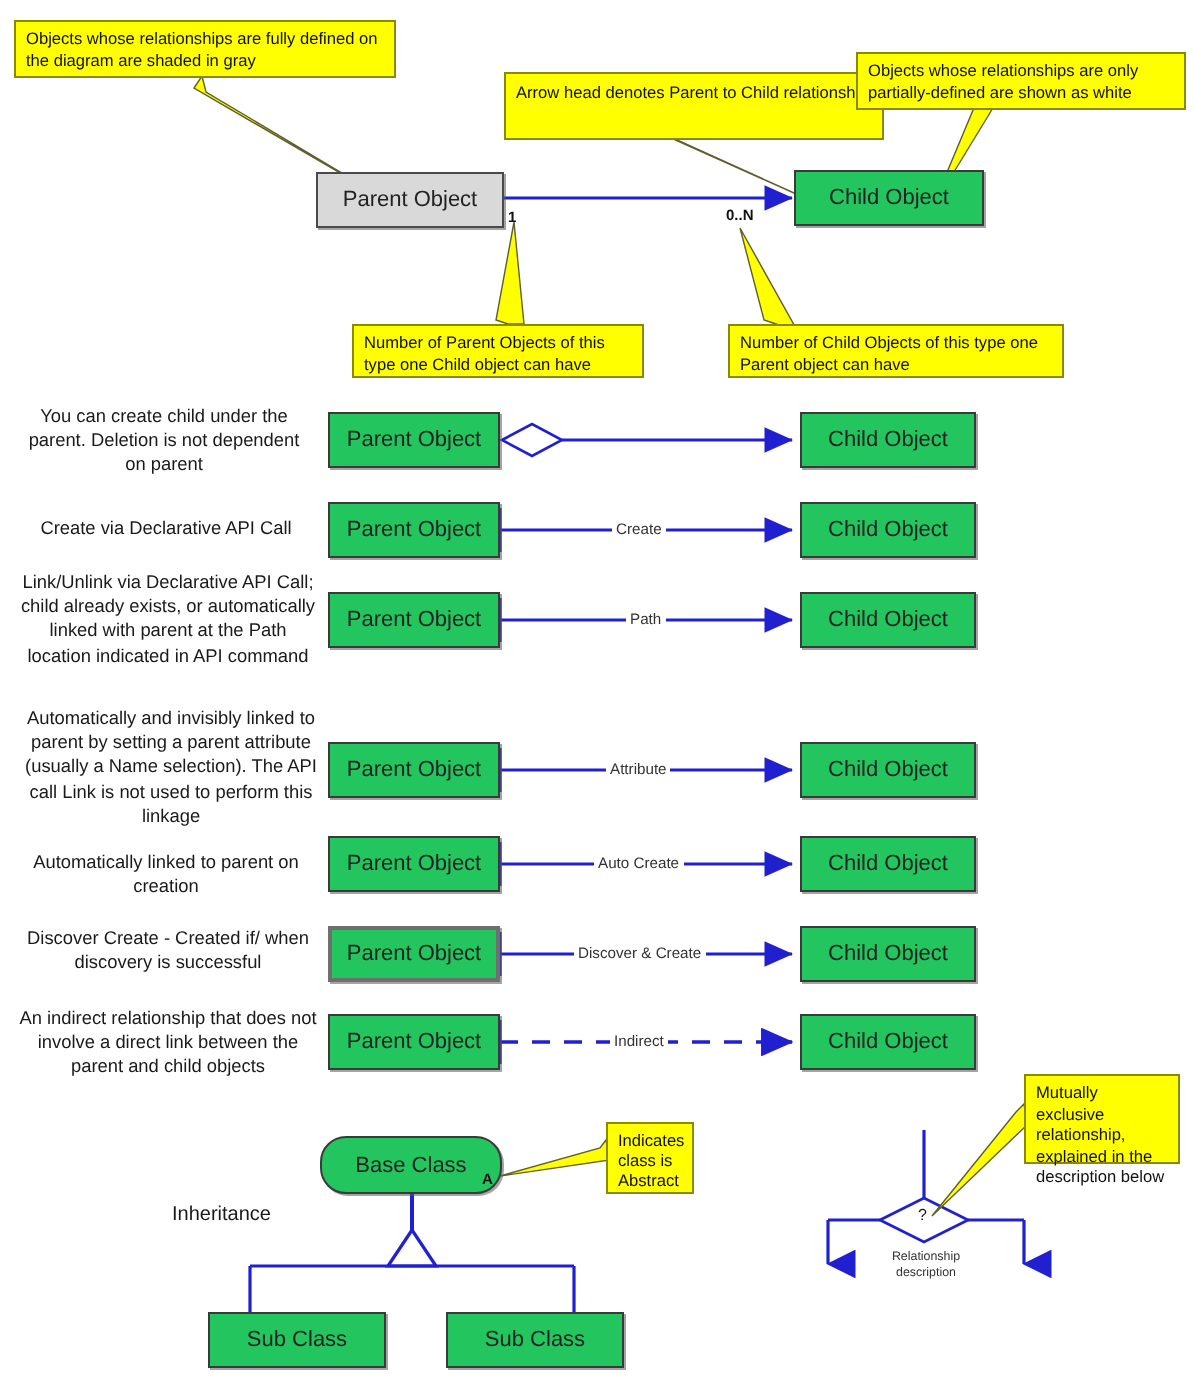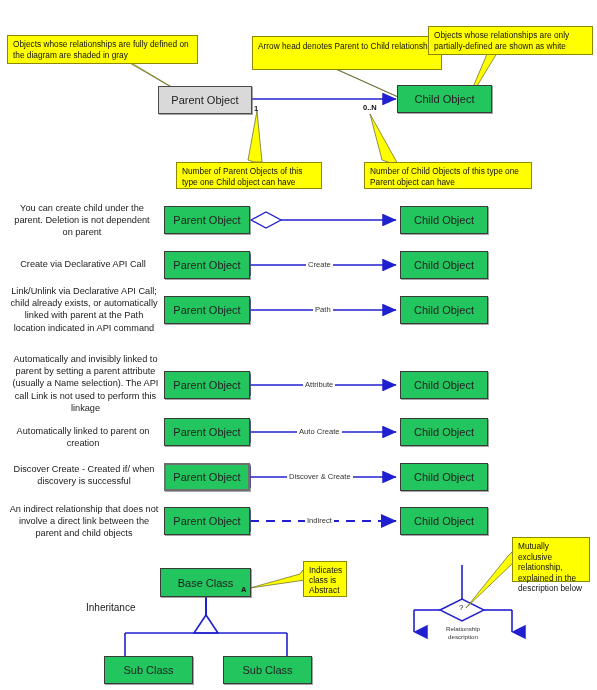--- a/index.html
+++ b/index.html
@@ -98,21 +98,21 @@
   <line x1="462" y1="565" x2="462" y2="600" stroke="#2020d0" stroke-width="1.6"></line>
   <path d="M440,610 L462,599 L484,610 L462,621 Z" fill="#ffffff" stroke="#2020d0" stroke-width="1.4"></path>
   <line x1="440" y1="610" x2="414" y2="610" stroke="#2020d0" stroke-width="1.6"></line>
   <line x1="414" y1="610" x2="414" y2="632" stroke="#2020d0" stroke-width="1.6" marker-end="url(#arrdown)"></line>
   <line x1="484" y1="610" x2="512" y2="610" stroke="#2020d0" stroke-width="1.6"></line>
   <line x1="512" y1="610" x2="512" y2="632" stroke="#2020d0" stroke-width="1.6" marker-end="url(#arrdown)"></line>
 
   <path d="M512,552 L514,562 L466,608 L508,556 Z" fill="#ffff00" stroke="#5e5e2e" stroke-width="0.7"></path>
 </svg>
 
-<div class="callout" style="left:7px;top:10px;width:191px;height:29px;margin-top:25px;">Objects whose relationships are fully defined on the diagram are shaded in gray</div>
+<div class="callout" style="left:7px;top:10px;width:191px;height:29px;">Objects whose relationships are fully defined on the diagram are shaded in gray</div>
 
 <div class="callout" style="left:228px;top:36px;width:190px;height:34px;padding-top:4px;margin-left:24px;">Arrow head denotes Parent to Child relationship</div>
 
 <div class="callout" style="left:428px;top:26px;width:165px;height:29px;">Objects whose relationships are only partially-defined are shown as white</div>
 
 <div class="ebox gray" style="left:158px;top:86px;width:94px;height:28px;">Parent Object</div>
 
 <div class="ebox" style="left:397px;top:85px;width:95px;height:28px;">Child Object</div>
 
 <div class="mult" style="left:254px;top:104px;">1</div>
@@ -149,21 +149,21 @@
 <div class="desc" style="left:8px;top:463px;width:152px;">Discover Create - Created if/ when discovery is successful</div>
 <div class="ebox thick" style="left:164px;top:463px;width:86px;height:28px;">Parent Object</div>
 <div class="ebox" style="left:400px;top:463px;width:88px;height:28px;">Child Object</div>
 <div class="edgelbl" style="left:287px;top:472px;">Discover &amp; Create</div>
 
 <div class="desc" style="left:8px;top:503px;width:152px;">An indirect relationship that does not involve a direct link between the parent and child objects</div>
 <div class="ebox" style="left:164px;top:507px;width:86px;height:28px;">Parent Object</div>
 <div class="ebox" style="left:400px;top:507px;width:88px;height:28px;">Child Object</div>
 <div class="edgelbl" style="left:305px;top:516px;">Indirect</div>
 
-<div class="ebox" style="left:160px;top:568px;width:91px;height:29px;">Base Class</div>
+<div class="ebox" style="left:160px;top:568px;width:91px;height:29px;border-radius:13px;">Base Class</div>
 <div class="amark" style="left:241px;top:585px;">A</div>
 <div class="callout" style="left:303px;top:561px;width:44px;height:36px;line-height:10px;">Indicates class is Abstract</div>
 <div class="plain" style="left:86px;top:602px;">Inheritance</div>
 <div class="ebox" style="left:104px;top:656px;width:89px;height:28px;">Sub Class</div>
 <div class="ebox" style="left:223px;top:656px;width:89px;height:28px;">Sub Class</div>
 
 <div class="callout" style="left:512px;top:537px;width:78px;height:45px;line-height:10.5px;">Mutually exclusive relationship, explained in the description below</div>
 <div class="plain" style="left:459px;top:603px;font-size:8px;">?</div>
 <div class="tiny" style="left:432px;top:625px;width:62px;">Relationship</div>
 <div class="tiny" style="left:432px;top:633px;width:62px;">description</div>

